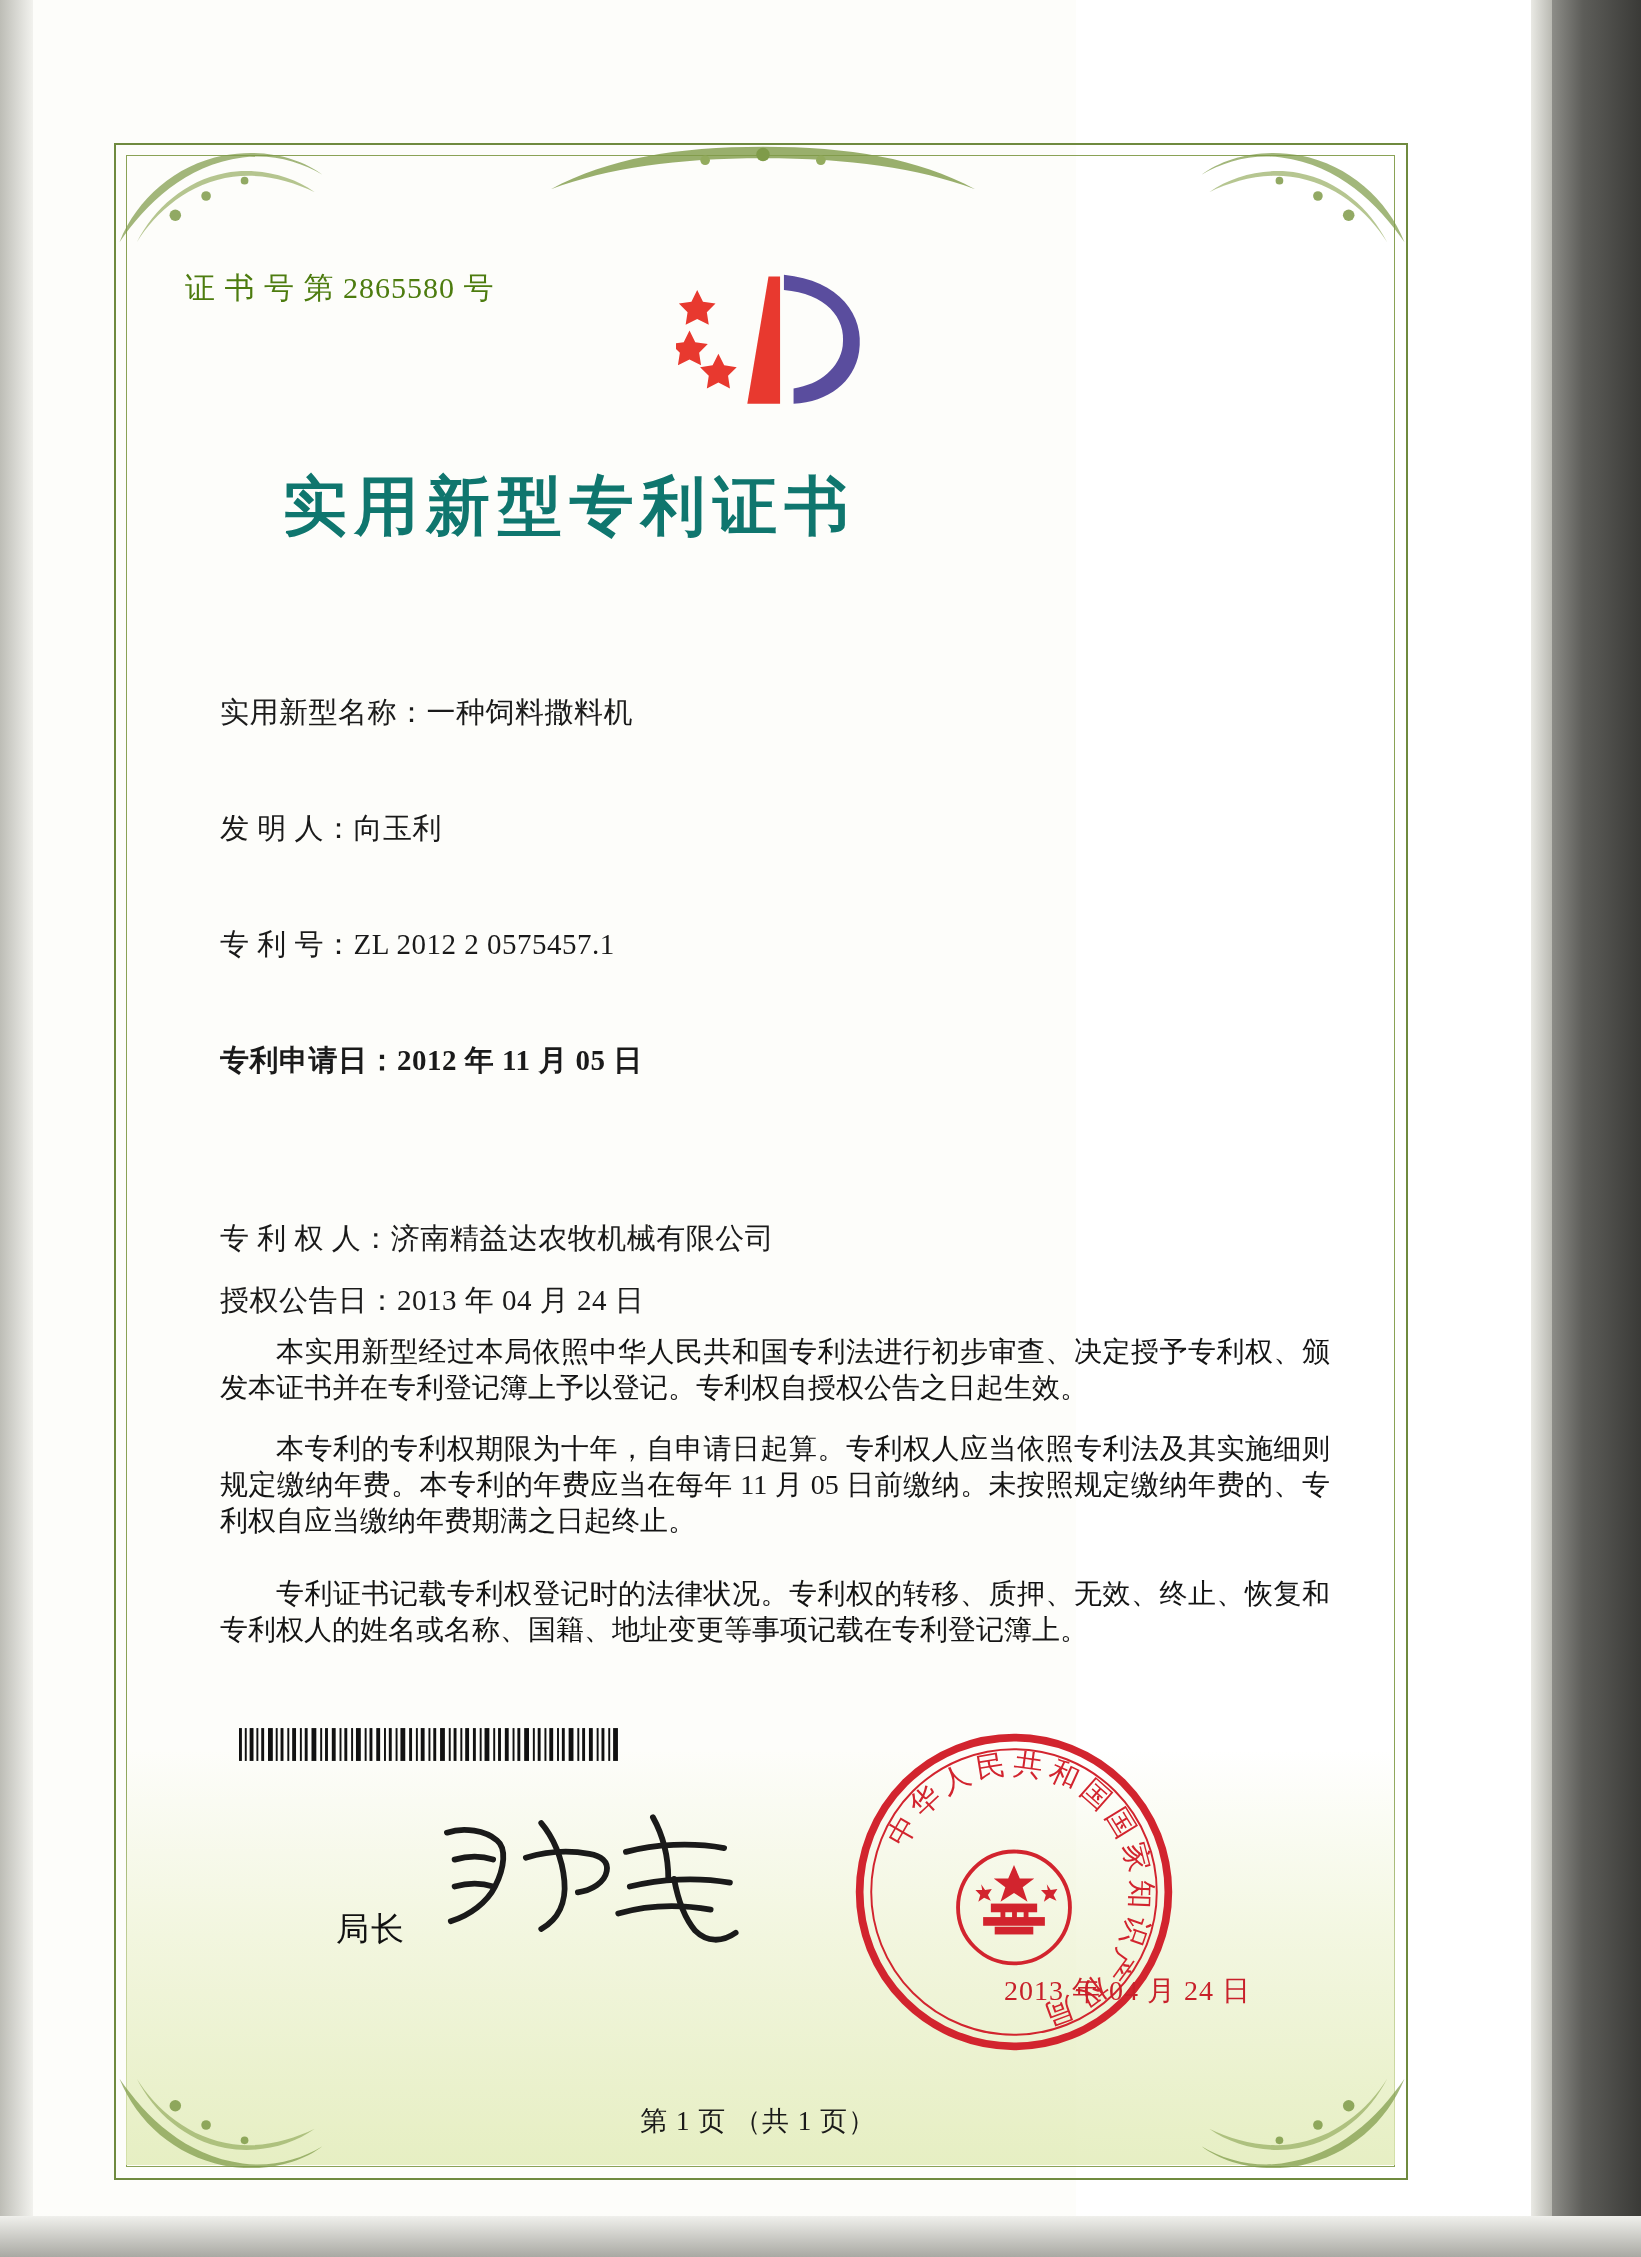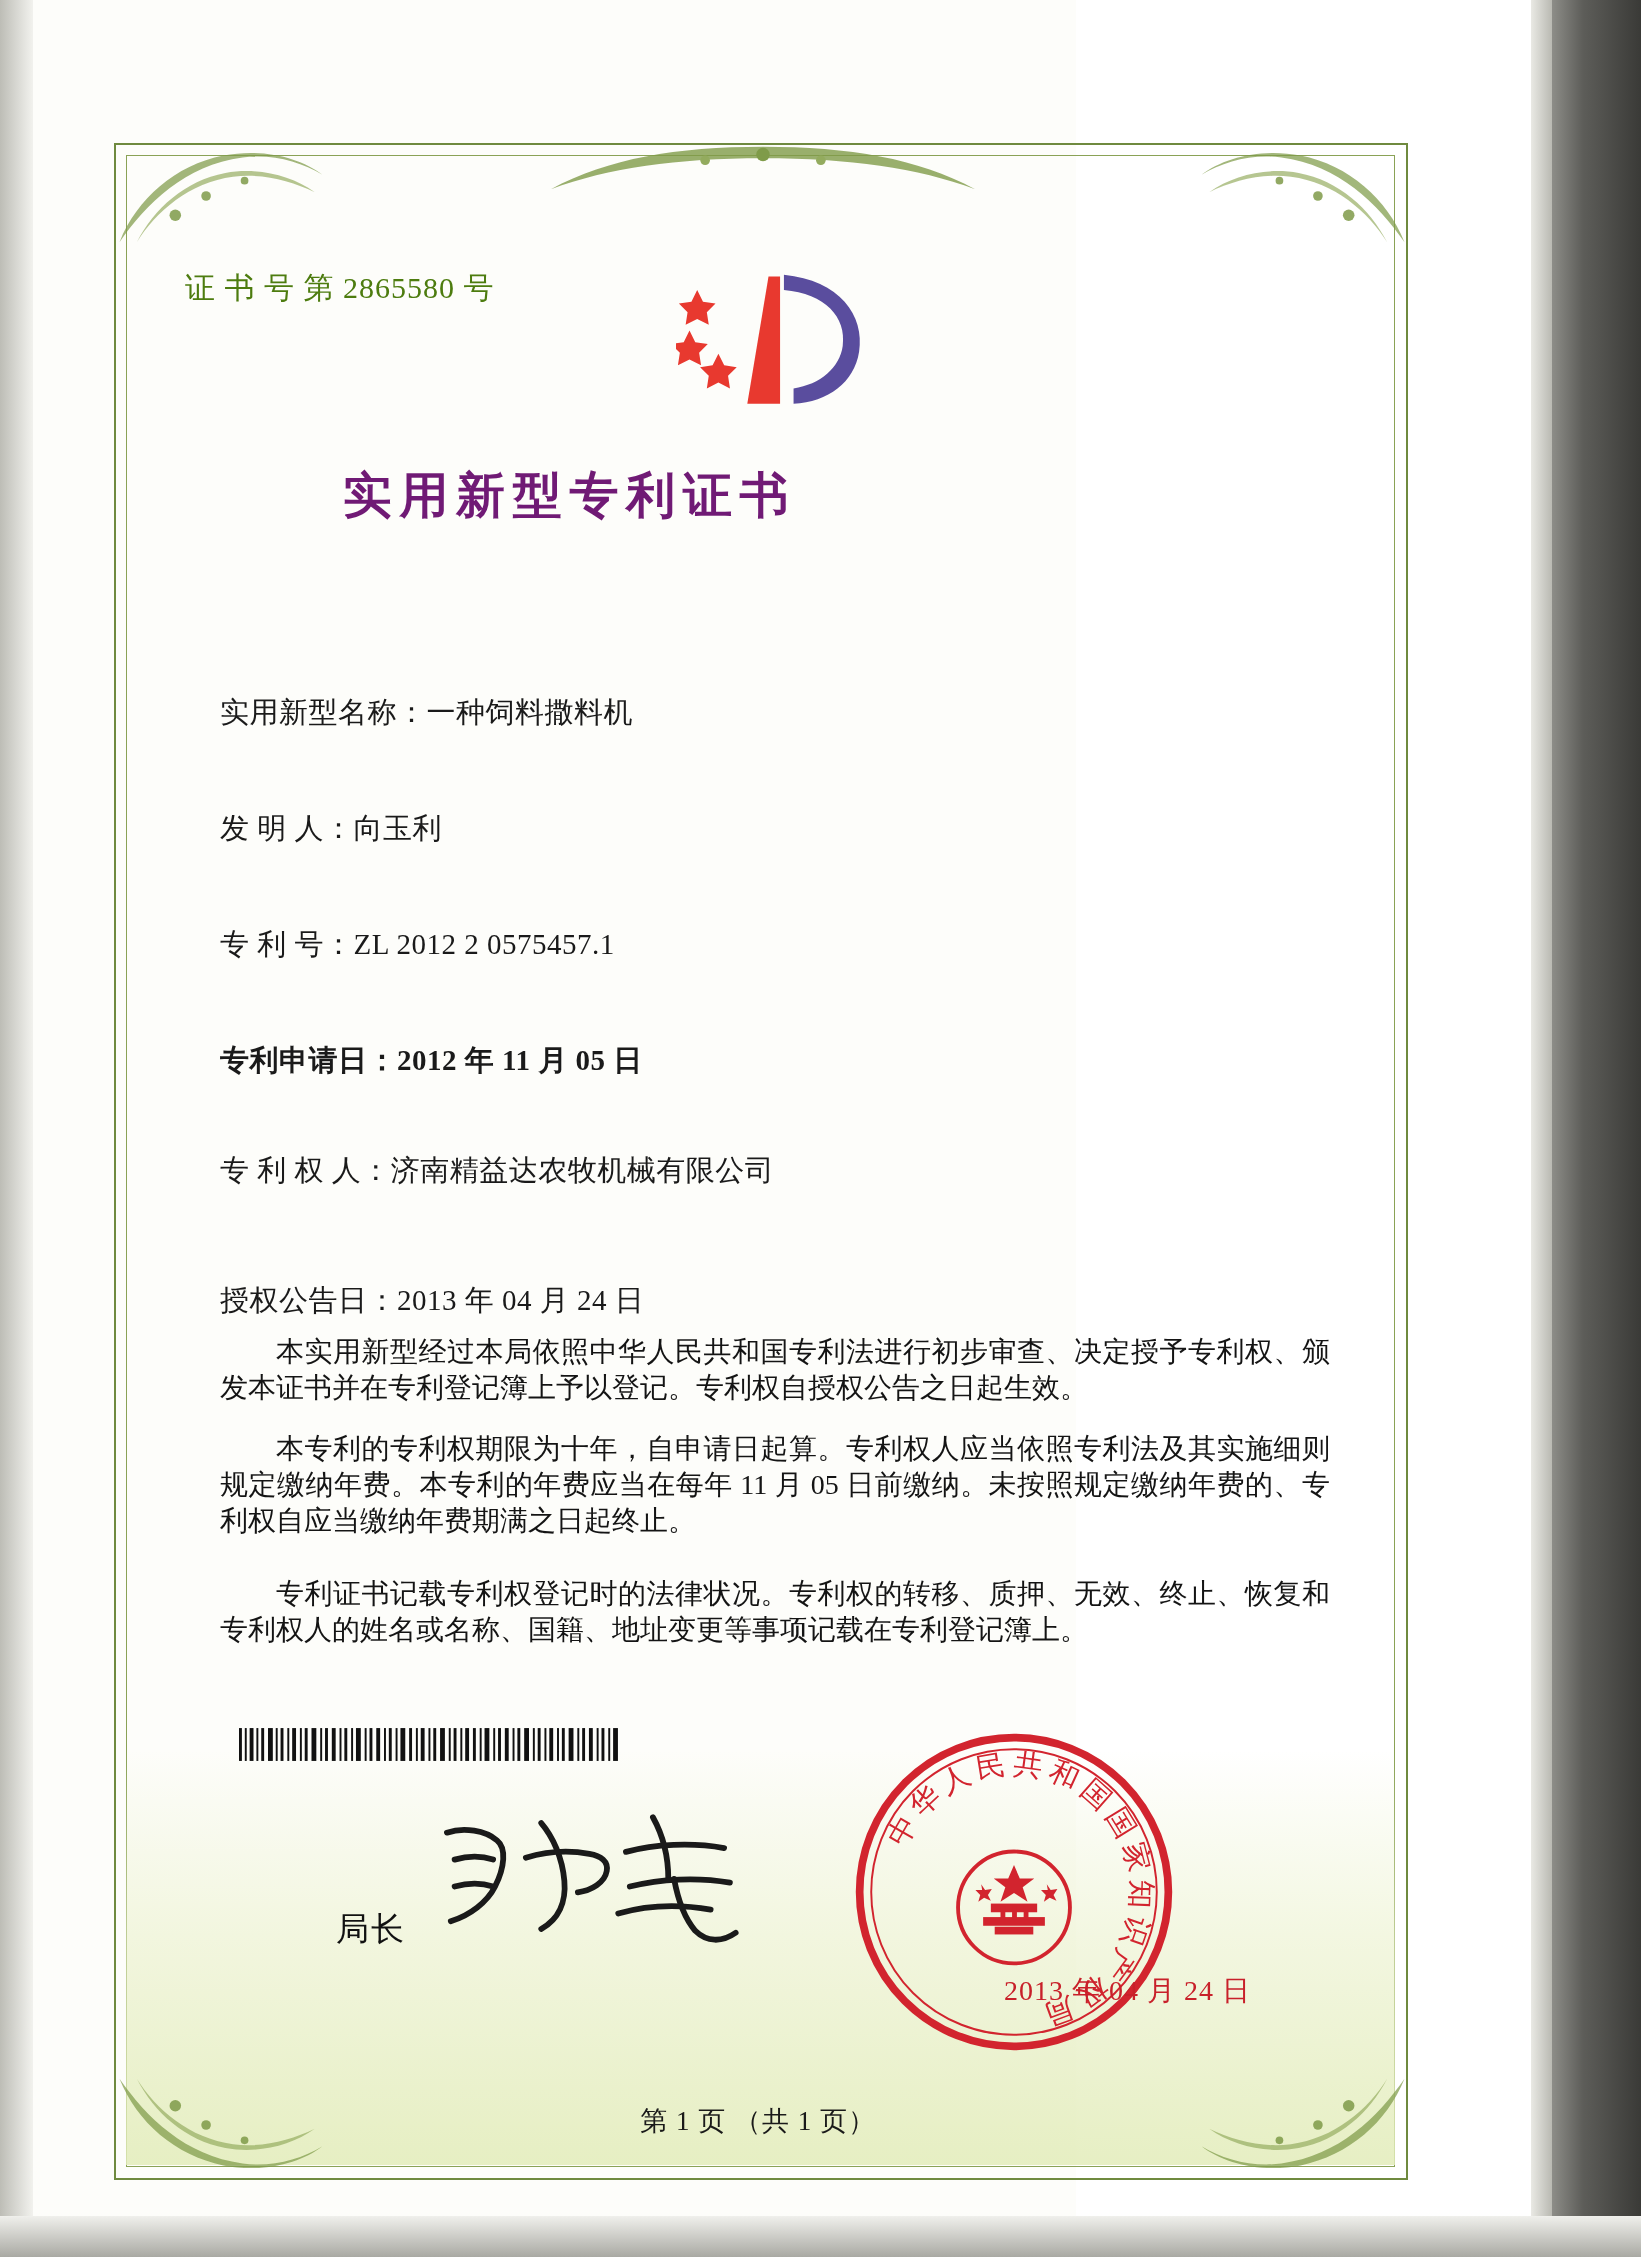--- a/index.html
+++ b/index.html
@@ -95,40 +95,40 @@
     position: absolute;
     left: 676px; top: 259px;
     width: 212px; height: 174px;
   }
 
   .title {
     position: absolute;
     left: 0; top: 463px;
     width: 1139px;
     text-align: center;
-    font-size: 49px;
+    font-size: 64px;
     font-weight: bold;
     letter-spacing: 7.7px;
-    color: #701a75;
+    color: #0f766e;
     font-family: "DejaVu Serif", serif;
   }
 
   .field {
     position: absolute;
     left: 220px;
     font-size: 29px;
     color: #1a1a1a;
     white-space: nowrap;
     letter-spacing: 0.5px;
   }
   .f1 { top: 693px; }
   .f2 { top: 809px; }
   .f3 { top: 925px; }
   .f4 { top: 1041px; font-weight: bold; }
-  .f5 { top: 1151px; }
+  .f5 { top: 1219px; }
   .f6 { top: 1261px; margin-top: 20px; }
 
   .para {
     position: absolute;
     left: 220px;
     width: 1110px;
     font-size: 28px;
     line-height: 36px;
     color: #141414;
     text-align: justify;

